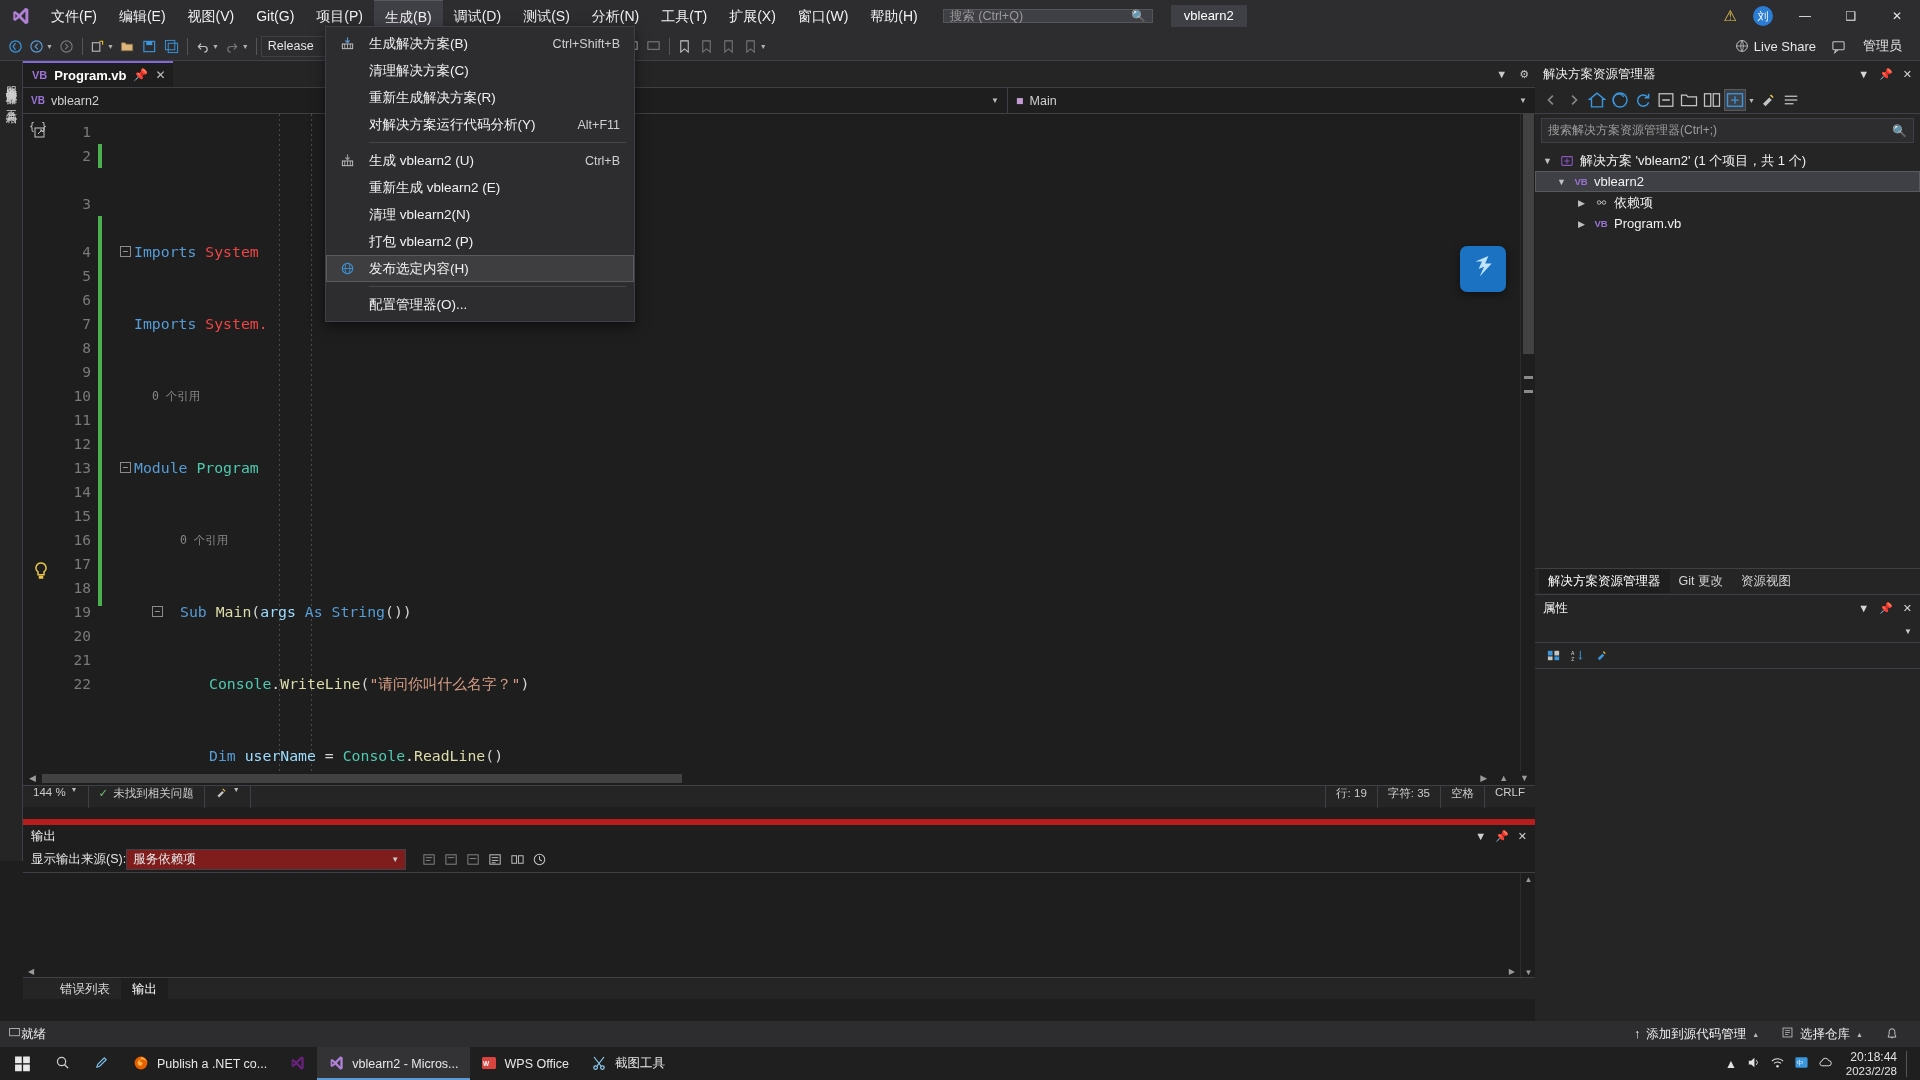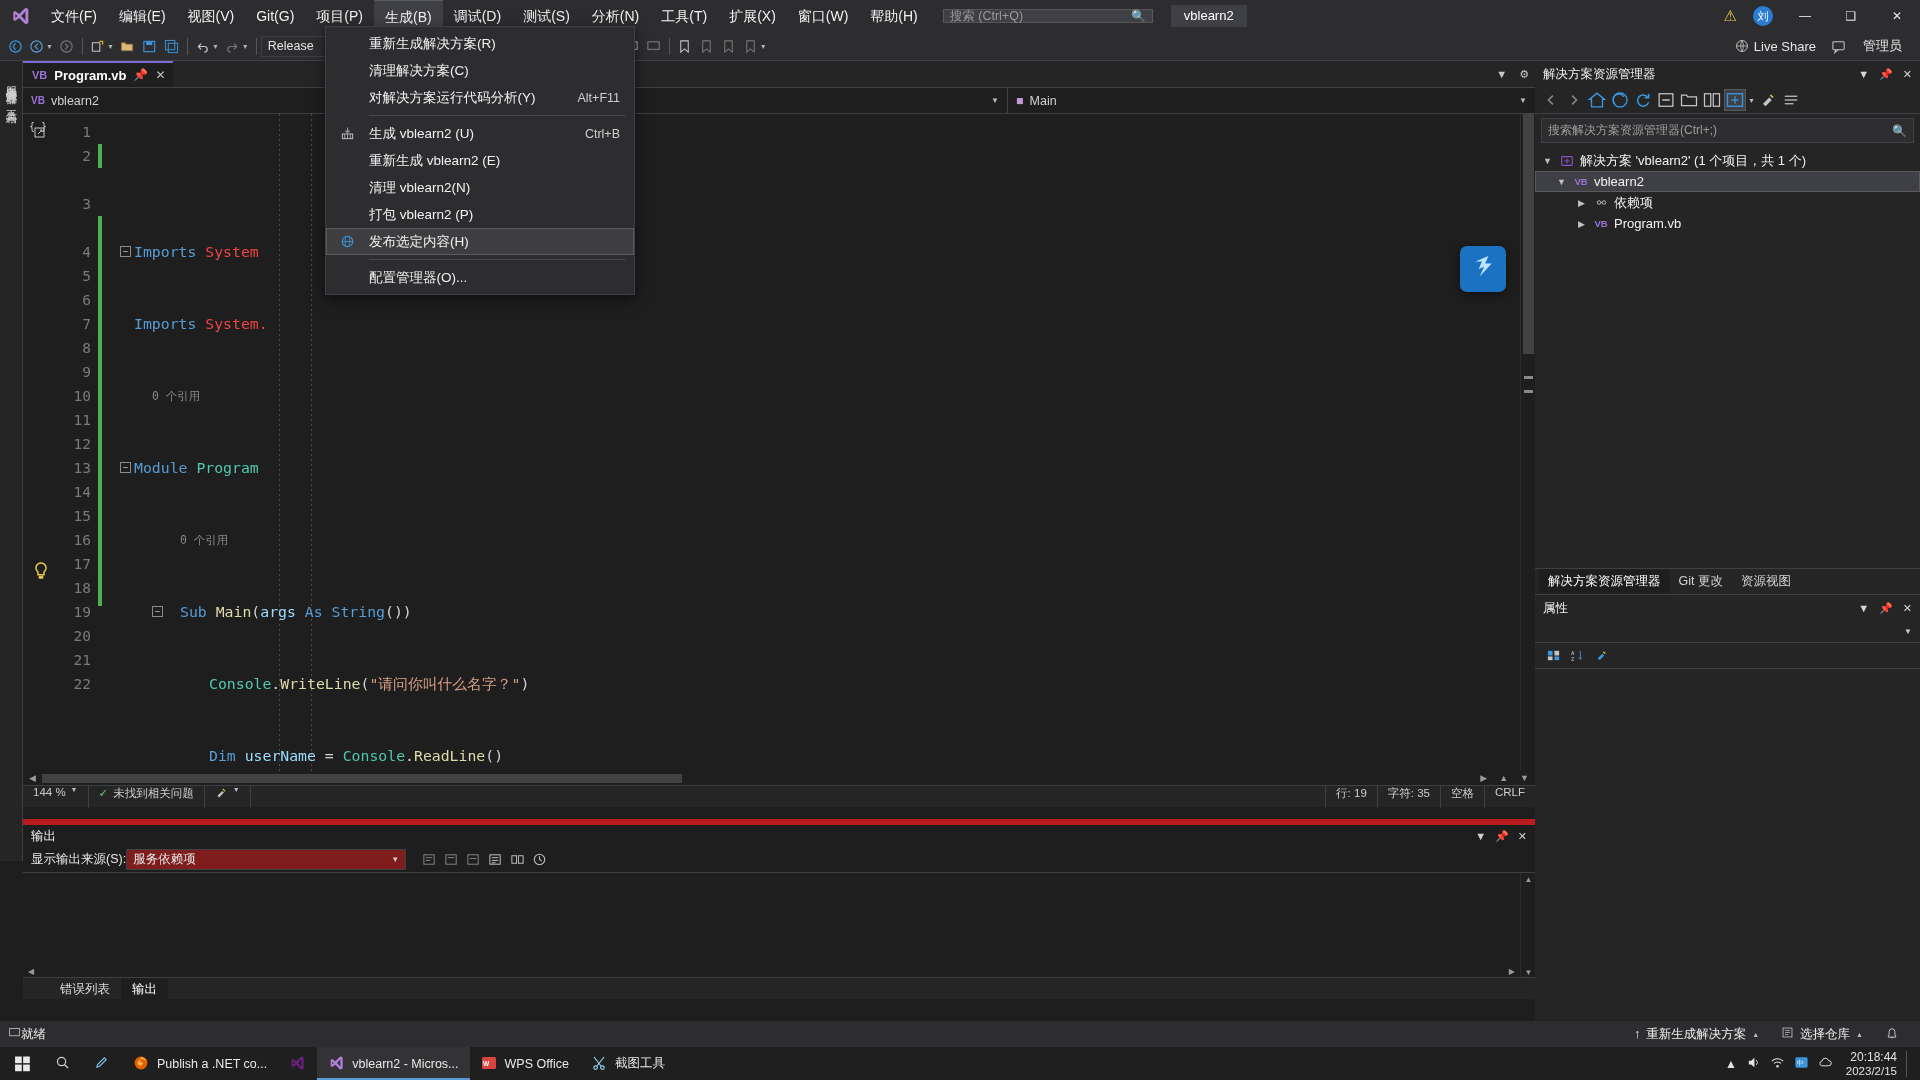--- a/index.html
+++ b/index.html
@@ -454,24 +454,37 @@
             <rect x="2" y="3" width="12" height="8.5" rx="1" fill="none" stroke="#c5c5c5" stroke-width="1.1"></rect>
             <path d="M5 11.5 4 14.5 7.5 11.5" fill="none" stroke="#c5c5c5" stroke-width="1.1"></path>
           </svg>
       </div>
       <div class="manage-acct">管理员</div>
     </div>
   </div>
 
   <div class="dropdown">
     <div class="dd-item">
-      <span>重新生成解决方案(R)</span>
+      <span class="dd-ico">
+        <svg viewBox="0 0 16 16">
+            <path d="M8 1.5v5.5m0 0L5.8 4.8M8 7l2.2-2.2" stroke="#5b9bd5" stroke-width="1.2" fill="none"></path>
+            <rect x="2.5" y="8.5" width="11" height="5" fill="none" stroke="#c5c5c5" stroke-width="1"></rect>
+            <line x1="5" y1="8.5" x2="5" y2="13.5" stroke="#c5c5c5" stroke-width=".8"></line>
+            <line x1="8" y1="8.5" x2="8" y2="13.5" stroke="#c5c5c5" stroke-width=".8"></line>
+            <line x1="11" y1="8.5" x2="11" y2="13.5" stroke="#c5c5c5" stroke-width=".8"></line>
+          </svg>
+      </span>
+      <span>生成解决方案(B)</span>
+      <span class="dd-key">Ctrl+Shift+B</span>
     </div>
     <div class="dd-item">
       <span>清理解决方案(C)</span>
+    </div>
+    <div class="dd-item">
+      <span>重新生成解决方案(R)</span>
     </div>
     <div class="dd-item">
       <span>对解决方案运行代码分析(Y)</span>
       <span class="dd-key">Alt+F11</span>
     </div>
     <div class="dd-sep"></div>
     <div class="dd-item">
       <span class="dd-ico">
         <svg viewBox="0 0 16 16">
             <path d="M8 1.5v5.5m0 0L5.8 4.8M8 7l2.2-2.2" stroke="#9a9a9a" stroke-width="1.2" fill="none"></path>
@@ -911,21 +924,21 @@
       <span>
         <svg viewBox="0 0 16 16" style="width:13px;height:13px;">
             <rect x="2" y="3" width="12" height="9" fill="none" stroke="#c5c5c5" stroke-width="1"></rect>
           </svg>
       </span>
       <span>就绪</span>
     </div>
     <div class="as-right">
       <div class="as-cell">
         <span>↑</span>
-        <span>重新生成解决方案</span>
+        <span>添加到源代码管理</span>
         <span style="font-size:7px;color:#bbb;">▲</span>
       </div>
       <div class="as-cell">
         <span>
           <svg viewBox="0 0 16 16" style="width:13px;height:13px;">
               <rect x="2.5" y="2.5" width="11" height="11" fill="none" stroke="#c5c5c5" stroke-width="1"></rect>
               <path d="M5 5.5h6M5 8h6M5 10.5h4" stroke="#c5c5c5" stroke-width=".9"></path>
             </svg>
         </span>
         <span>选择仓库</span>
@@ -1029,19 +1042,19 @@
             <text x="3" y="11" fill="#fff" font-size="7" font-family="sans-serif">中</text>
           </svg>
       </span>
       <span>
         <svg viewBox="0 0 16 16" style="width:15px;height:15px;">
             <path d="M4 11.5a2.6 2.6 0 01.3-5.1A3.6 3.6 0 0111.3 6a2.7 2.7 0 01.2 5.5z" fill="none" stroke="#e2e2e2" stroke-width="1"></path>
           </svg>
       </span>
       <span class="clock">
         <div>20:18:44</div>
-        <div>2023/2/15</div>
+        <div>2023/2/28</div>
       </span>
       <span style="width:6px;height:26px;border-left:1px solid #555;display:inline-block;"></span>
     </div>
   </div>
 
 </div>
 
 </body></html>

